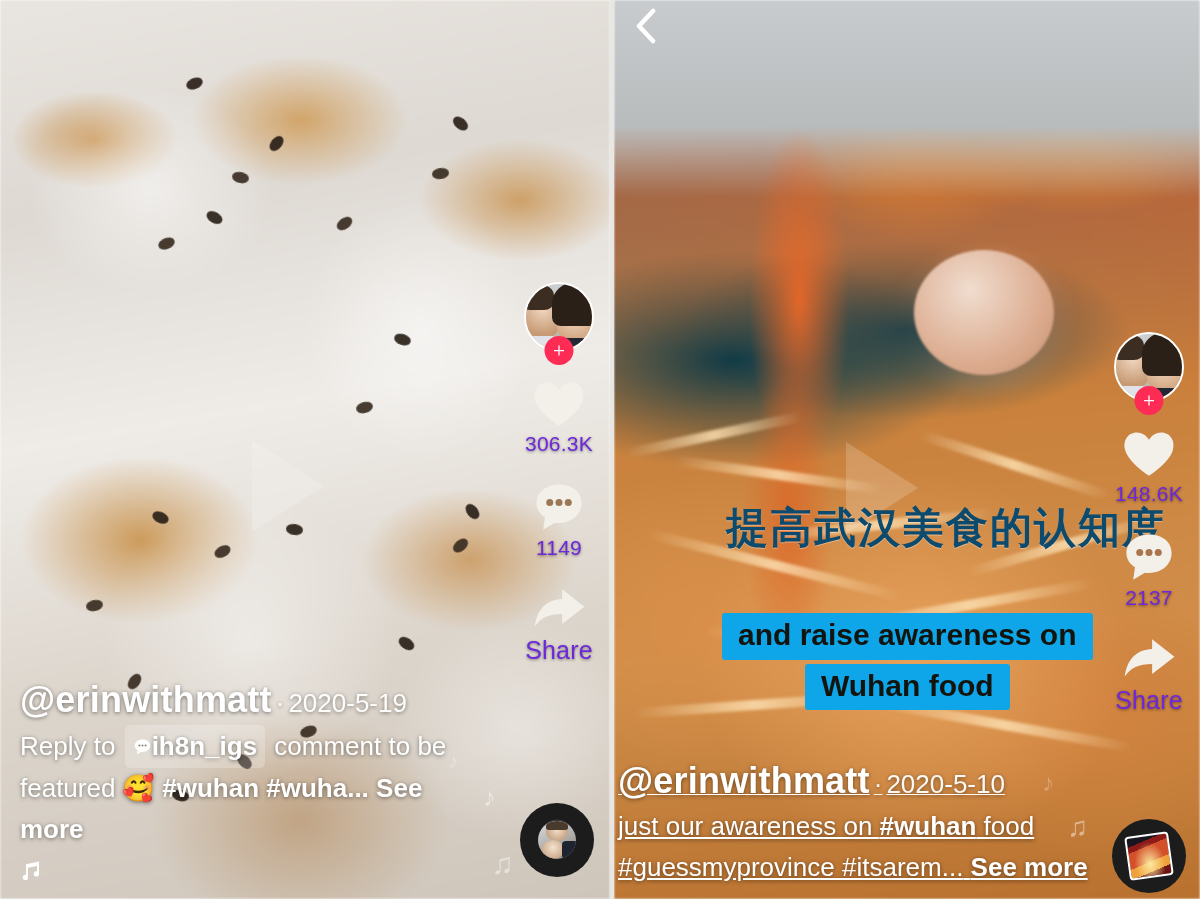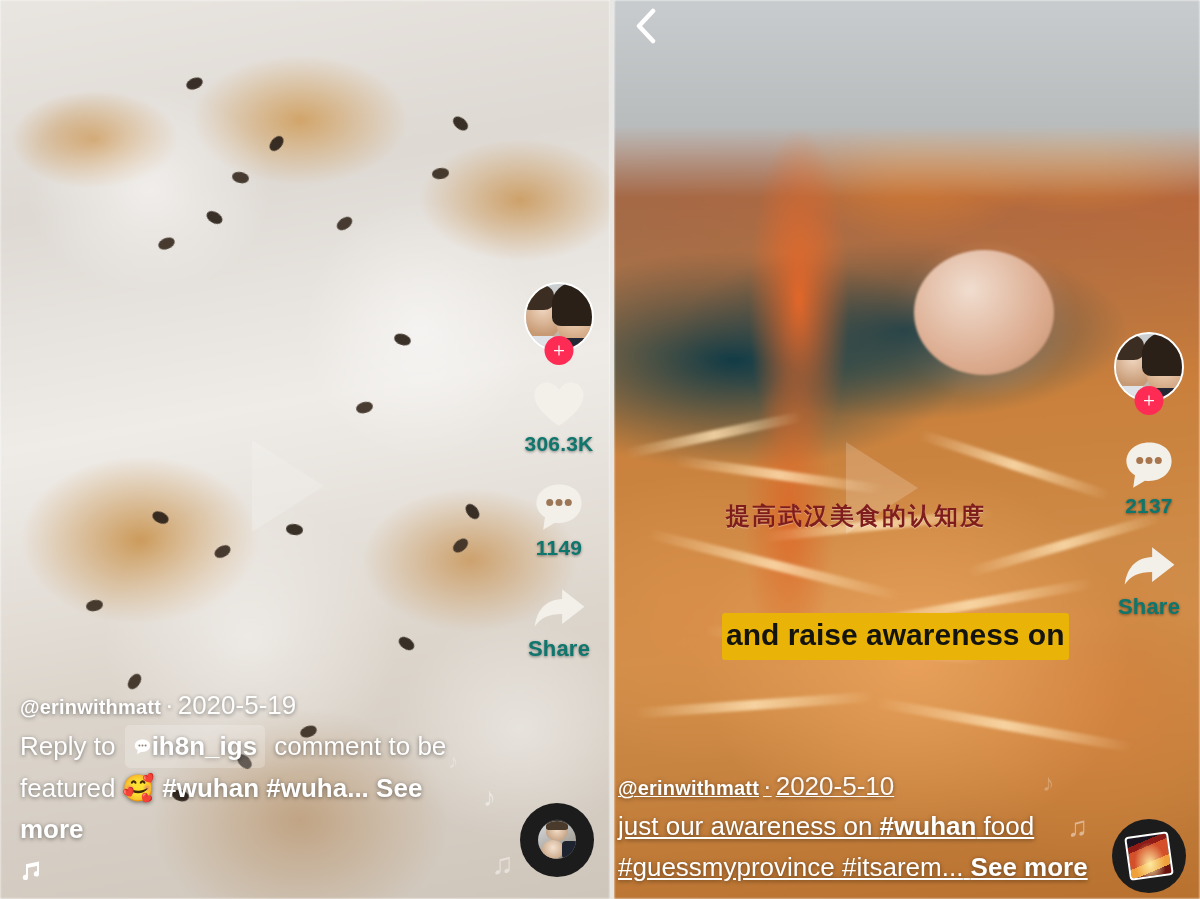--- a/index.html
+++ b/index.html
@@ -89,62 +89,62 @@
     background:linear-gradient(160deg,#cfd6dc,#b9a898);
   }
   .av-head { position:absolute; border-radius:50%; }
   .follow-plus {
     position:absolute; left:50%; bottom:-13px; transform:translateX(-50%);
     width:29px; height:29px; border-radius:50%; background:#fe2c55;
     display:flex; align-items:center; justify-content:center; color:#fff;
     font-size:22px; line-height:1; font-weight:300;
   }
   .act { display:flex; flex-direction:column; align-items:center; margin-bottom:14px; }
-  .act .count { color:#0f766e; font-size:21px; font-weight:700; margin-top:4px;
+  .act .count { color:#6d28d9; font-size:21px; font-weight:400; margin-top:4px;
                 text-shadow:0 1px 3px rgba(0,0,0,.45); letter-spacing:.2px; }
-  .act .count.share-lbl { font-size:22px; }
+  .act .count.share-lbl { font-size:25px; }
 
   
   .disc { position:absolute; width:74px; height:74px; border-radius:50%;
           background:radial-gradient(circle at 50% 45%, #3a3a3a 0 30%, #1c1c1c 31% 100%);
           display:flex; align-items:center; justify-content:center; overflow:hidden; }
   .disc-inner { width:38px; height:38px; border-radius:50%; overflow:hidden; position:relative;
                 background:linear-gradient(150deg,#d9dde2,#8d8577); }
   .disc-cover { width:100%; height:100%; position:relative;
       background:
         radial-gradient(ellipse at 50% 70%, #fde9a0, rgba(253,233,160,0) 55%),
         linear-gradient(165deg,#1a1420 0 18%, #8f1b16 18% 30%, #d4502a 30% 62%, #f0a03a 62% 82%, #6d1410 82% 100%);
   }
   .note { position:absolute; color:rgba(255,255,255,.45); }
 
   
   .caption { position:absolute; left:20px; color:#fff; text-shadow:0 1px 4px rgba(0,0,0,.5); }
-  .cap-user { font-size:20px; font-weight:700; letter-spacing:.2px; }
+  .cap-user { font-size:36px; font-weight:700; letter-spacing:.2px; }
   .cap-sep  { font-size:26px; font-weight:400; opacity:.9; padding:0 4px; }
   .cap-date { font-size:26px; font-weight:400; opacity:.95; }
   .cap-desc { font-size:26px; font-weight:400; line-height:1.55; margin-top:4px; max-width:470px; }
   .cap-desc b { font-weight:700; }
   .see-more { font-weight:700; }
   .reply-pill {
     display:inline-flex; align-items:center; gap:0;
     background:rgba(255,255,255,.22); border-radius:5px; padding:1px 8px 2px; margin:0 2px;
     font-weight:700; vertical-align:baseline;
   }
   .cap-sound { display:flex; align-items:center; gap:12px; font-size:25px; margin-top:10px; }
 
   
   .zh-sub {
-    position:absolute; font-size:24px; font-weight:700; color:#7f1d1d; letter-spacing:2px;
+    position:absolute; font-size:42px; font-weight:700; color:#0c4a6e; letter-spacing:2px;
     text-shadow:0 1px 0 rgba(255,255,255,.35);
     font-family:"DejaVu Sans", sans-serif;
   }
   .en-sub { position:absolute; display:flex; flex-direction:column; align-items:center; gap:4px; }
   .en-sub span {
-    background:#eab308; color:#14140f; font-size:30px; font-weight:600;
-    padding:6px 4px 9px; border-radius:3px; white-space:nowrap; line-height:1.05;
+    background:#0ea5e9; color:#14140f; font-size:30px; font-weight:600;
+    padding:6px 16px 9px; border-radius:3px; white-space:nowrap; line-height:1.05;
   }
   svg { display:block; }
 </style>
 </head>
 <body>
 
 <div id="stage">
 
   <div class="panel left">
 
@@ -288,20 +288,21 @@
       <svg width="26" height="36" viewBox="0 0 26 36">
         <path d="M20 3 L6 18 L20 33" stroke="#fff" stroke-width="4.5" fill="none" stroke-linecap="round" stroke-linejoin="round"></path>
       </svg>
     </div>
 
     <div class="play-tri" style="left:232px;top:442px;"></div>
 
     <div class="zh-sub" style="left:112px;top:500px;">提高武汉美食的认知度</div>
     <div class="en-sub" style="left:108px;top:613px;">
       <span>and raise awareness on</span>
+      <span>Wuhan food</span>
     </div>
 
     <div class="rail" style="top:332px;">
 
       <div class="avatar-wrap">
         <div class="avatar">
           <div class="av-head" style="left:-2px;top:6px;width:38px;height:50px;
                background:radial-gradient(circle at 50% 38%, #f0d6c0, #c79a74 70%);"></div>
           <div class="av-head" style="left:-6px;top:0px;width:34px;height:26px;border-radius:45% 45% 30% 30%;
                background:#3b2d22;"></div>
@@ -312,20 +313,26 @@
           <div class="av-head" style="left:-4px;top:52px;width:36px;height:22px;border-radius:6px;background:#dfe3e8;"></div>
           <div class="av-head" style="left:32px;top:54px;width:40px;height:20px;border-radius:6px;background:#222733;"></div>
         </div>
         <div class="follow-plus">
           <svg width="15" height="15" viewBox="0 0 24 24">
             <path d="M11 4h2v7h7v2h-7v7h-2v-7H4v-2h7z" fill="#fff"></path>
           </svg>
         </div>
       </div>
 
+      <div class="act">
+        <svg width="56" height="50" viewBox="0 0 24 22">
+          <path d="M12 21s-8.6-5.4-10.4-11C.2 5.9 2.6 2 6.6 2c2.3 0 4.2 1.3 5.4 3.2C13.2 3.3 15.1 2 17.4 2c4 0 6.4 3.9 5 8-1.8 5.6-10.4 11-10.4 11z" fill="#f3efe9"></path>
+        </svg>
+        <div class="count">148.6K</div>
+      </div>
 
       <div class="act" style="margin-top:10px;">
         <svg width="56" height="52" viewBox="0 0 24 23">
           <path d="M12 2C6.2 2 2 5.8 2 10.2c0 2.6 1.5 4.9 3.8 6.3L5 22l5.2-3.1c.6.1 1.2.1 1.8.1 5.8 0 10-3.8 10-8.8S17.8 2 12 2z" fill="#f3efe9"></path>
           <circle cx="7.9" cy="10" r="1.55" fill="#a8754c"></circle>
           <circle cx="12" cy="10" r="1.55" fill="#a8754c"></circle>
           <circle cx="16.1" cy="10" r="1.55" fill="#a8754c"></circle>
         </svg>
         <div class="count">2137</div>
       </div>

